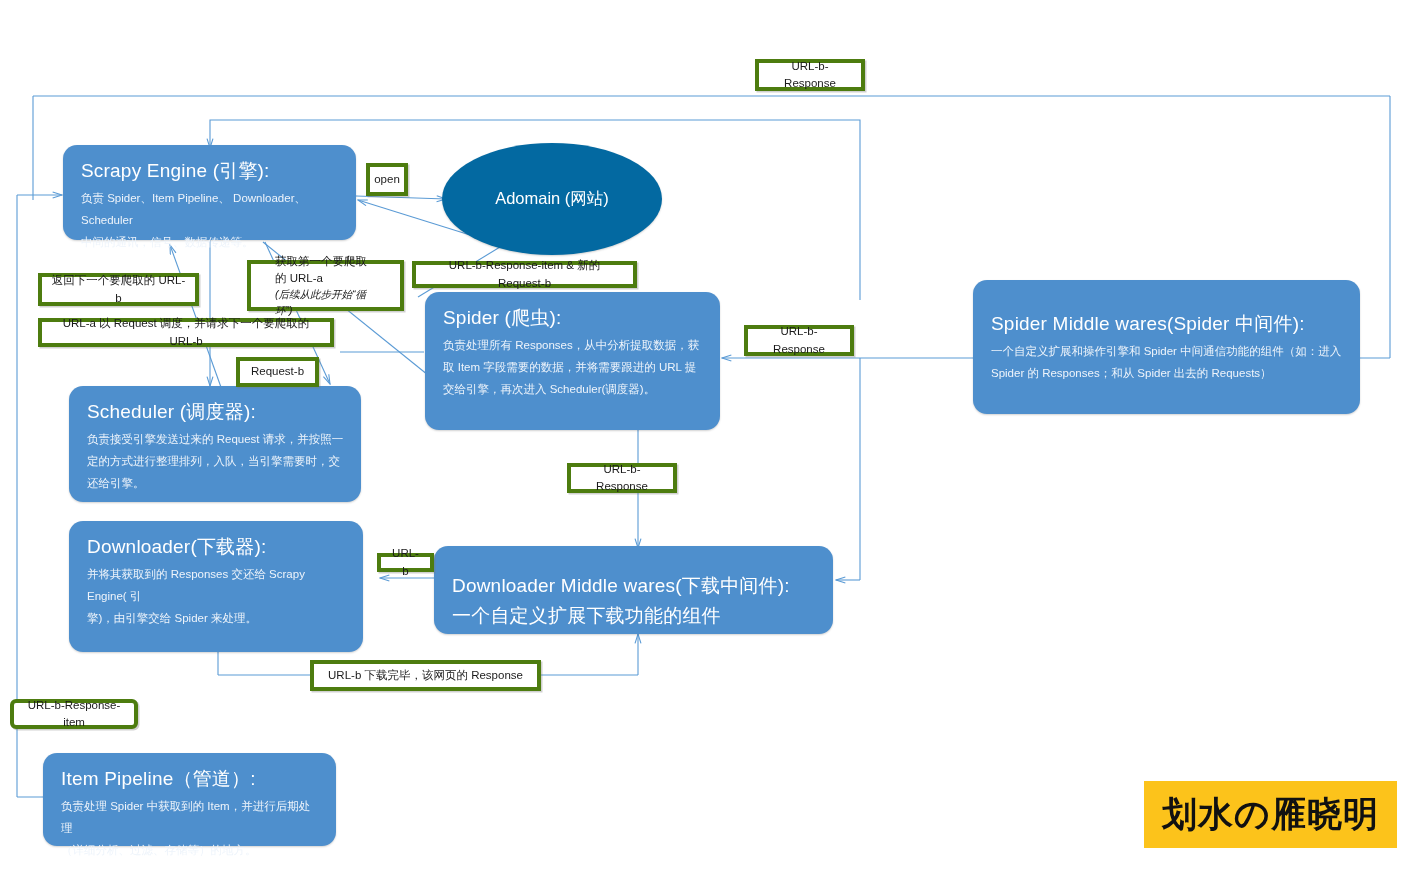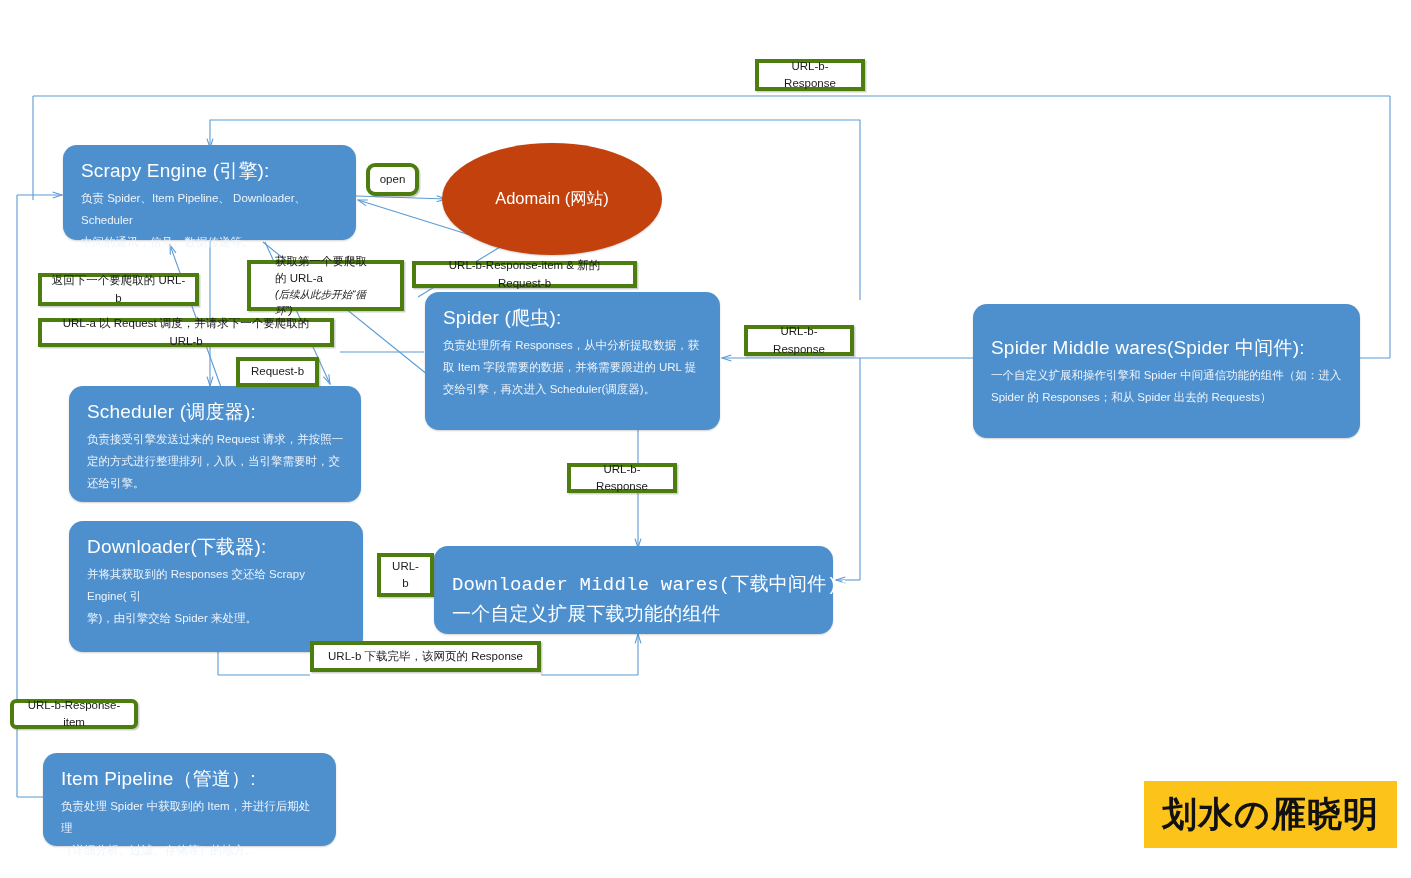--- a/index.html
+++ b/index.html
@@ -47,21 +47,21 @@
   }
   .node .desc {
     font-size: 11.5px;
     line-height: 1.95;
     color: #eef4fb;
   }
 
   
   .ellipse {
     position: absolute;
-    background: #c2410c;
+    background: #0369a1;
     border-radius: 50%;
     display: flex;
     align-items: center;
     justify-content: center;
     color: #ffffff;
     font-size: 16.5px;
     box-shadow: 0 1px 2px rgba(0,0,0,0.18);
   }
 
   
@@ -178,21 +178,21 @@
 
   <div class="node" style="left:425px; top:292px; width:295px; height:138px;">
     <div class="title">Spider (爬虫):</div>
     <div class="desc">
       <div>负责处理所有 Responses，从中分析提取数据，获</div>
       <div>取 Item 字段需要的数据，并将需要跟进的 URL 提</div>
       <div>交给引擎，再次进入 Scheduler(调度器)。</div>
     </div>
   </div>
 
-  <div class="node" style="left:973px; top:304px; width:387px; height:134px;">
+  <div class="node" style="left:973px; top:280px; width:387px; height:134px;">
     <div class="title" style="margin-top:18px;">Spider Middle wares(Spider 中间件):</div>
     <div class="desc">
       <div>一个自定义扩展和操作引擎和 Spider 中间通信功能的组件（如：进入</div>
       <div>Spider 的 Responses；和从 Spider 出去的 Requests）</div>
     </div>
   </div>
 
   <div class="node" style="left:69px; top:386px; width:292px; height:116px;">
     <div class="title">Scheduler (调度器):</div>
     <div class="desc">
@@ -203,57 +203,57 @@
   </div>
 
   <div class="node" style="left:69px; top:521px; width:294px; height:131px;">
     <div class="title">Downloader(下载器):</div>
     <div class="desc">
       <div>并将其获取到的 Responses 交还给 Scrapy Engine( 引</div>
       <div>擎)，由引擎交给 Spider 来处理。</div>
     </div>
   </div>
 
-  <div class="node" style="left:434px; top:546px; width:399px; height:88px;font-family:Liberation Mono, monospace;">
+  <div class="node" style="left:434px; top:546px; width:399px; height:88px;">
     <div class="title" style="margin-top:14px;">Downloader Middle wares(下载中间件):</div>
     <div class="title">一个自定义扩展下载功能的组件</div>
   </div>
 
   <div class="node" style="left:43px; top:753px; width:293px; height:93px;">
     <div class="title">Item Pipeline（管道）:</div>
     <div class="desc">
       <div>负责处理 Spider 中获取到的 Item，并进行后期处理</div>
       <div>（详细分析、过滤、存储等）的地方。</div>
     </div>
   </div>
 
   <div class="label" style="left:755px; top:59px; width:110px; height:32px;">URL-b-Response</div>
 
-  <div class="label" style="left:366px; top:163px; width:53px; height:33px;border-radius:9px;">open</div>
+  <div class="label" style="left:366px; top:163px; width:42px; height:33px;">open</div>
 
   <div class="label" style="left:38px; top:273px; width:161px; height:33px;">返回下一个要爬取的 URL-b</div>
 
   <div class="label two-line" style="left:247px; top:260px; width:157px; height:51px;">
     <span class="l1">获取第一个要爬取的 URL-a</span>
     <span class="l2">(后续从此步开始“循环”)</span>
   </div>
 
   <div class="label" style="left:412px; top:261px; width:225px; height:27px;">URL-b-Response-item &amp;  新的 Request-b</div>
 
   <div class="label" style="left:38px; top:318px; width:296px; height:29px;">URL-a 以 Request 调度，并请求下一个要爬取的 URL-b</div>
 
   <div class="label" style="left:236px; top:357px; width:83px; height:30px;">Request-b</div>
 
   <div class="label" style="left:744px; top:325px; width:110px; height:31px;">URL-b-Response</div>
 
   <div class="label" style="left:567px; top:463px; width:110px; height:30px;">URL-b-Response</div>
 
-  <div class="label" style="left:377px; top:553px; width:57px; height:44px;">URL-b</div>
-
-  <div class="label" style="left:310px; top:641px; width:231px; height:31px;">URL-b 下载完毕，该网页的 Response</div>
+  <div class="label" style="left:377px; top:553px; width:57px; height:19px;">URL-b</div>
+
+  <div class="label" style="left:310px; top:660px; width:231px; height:31px;">URL-b 下载完毕，该网页的 Response</div>
 
   <div class="label" style="left:10px; top:699px; width:128px; height:30px;border-radius:6px;">URL-b-Response-item</div>
 
   <div class="watermark" style="left:1144px; top:781px; width:253px; height:67px;">
     <span>划水の雁晓明</span>
   </div>
 
 </div>
 
 </body></html>

